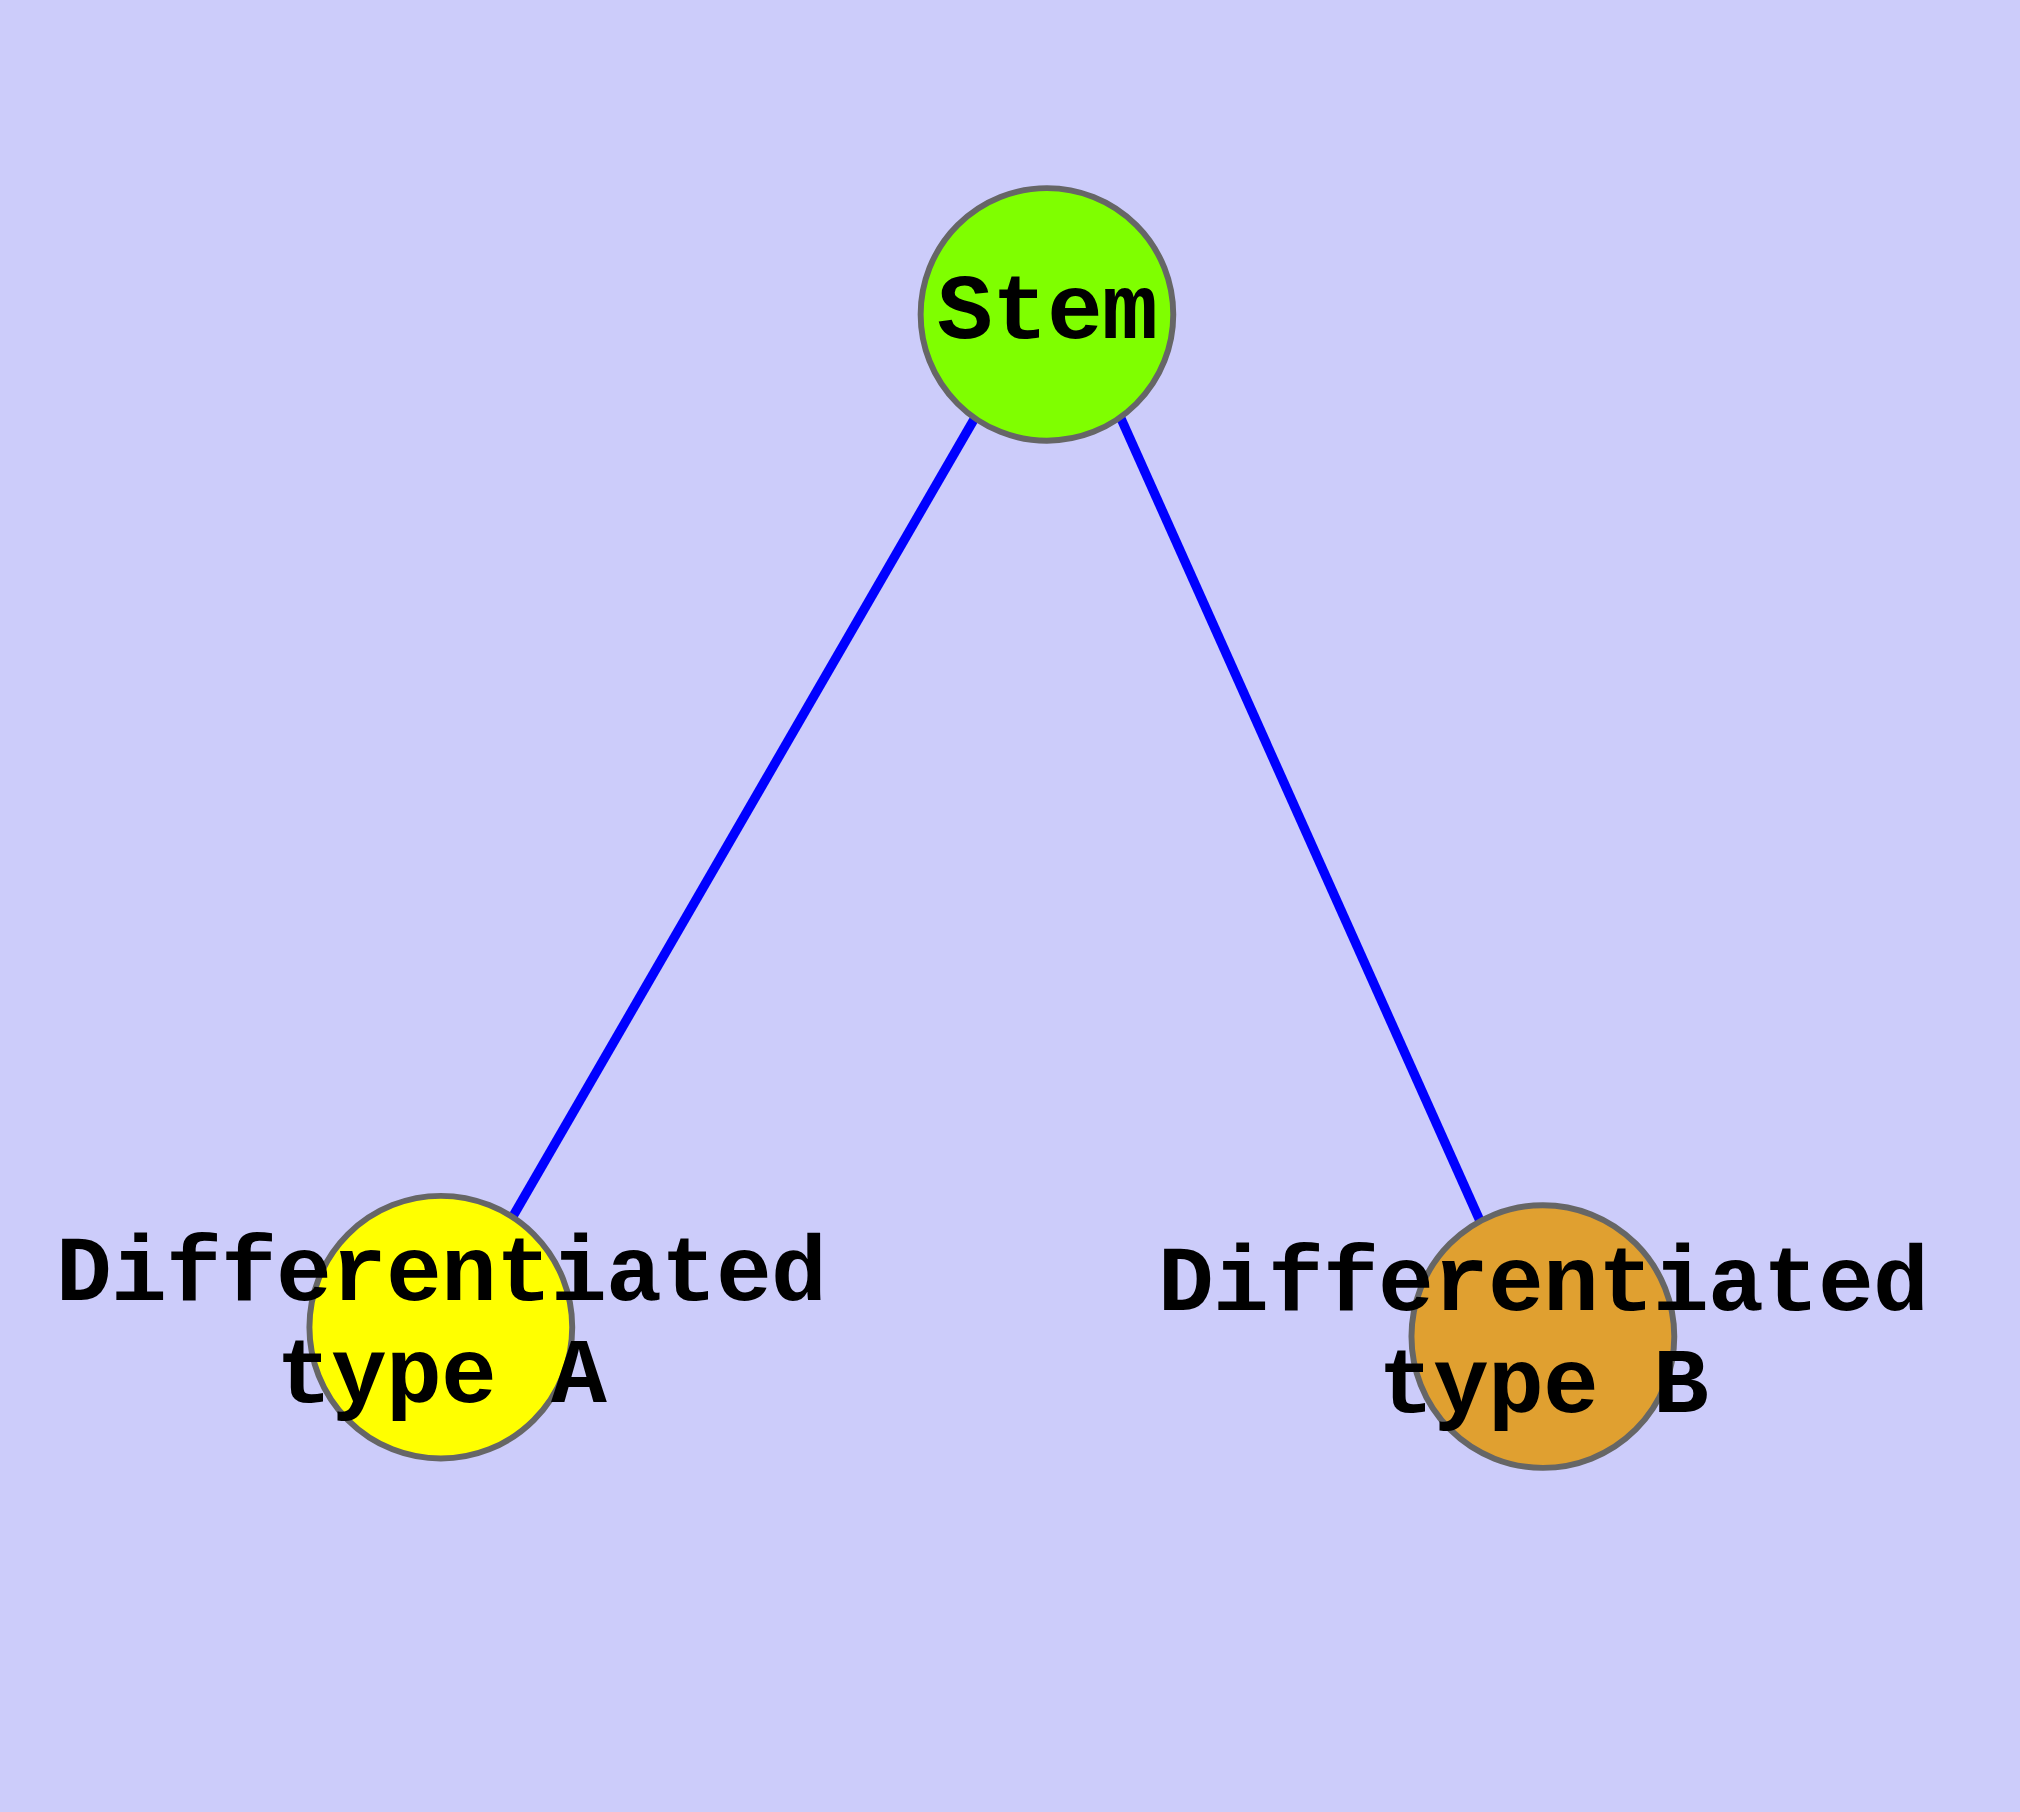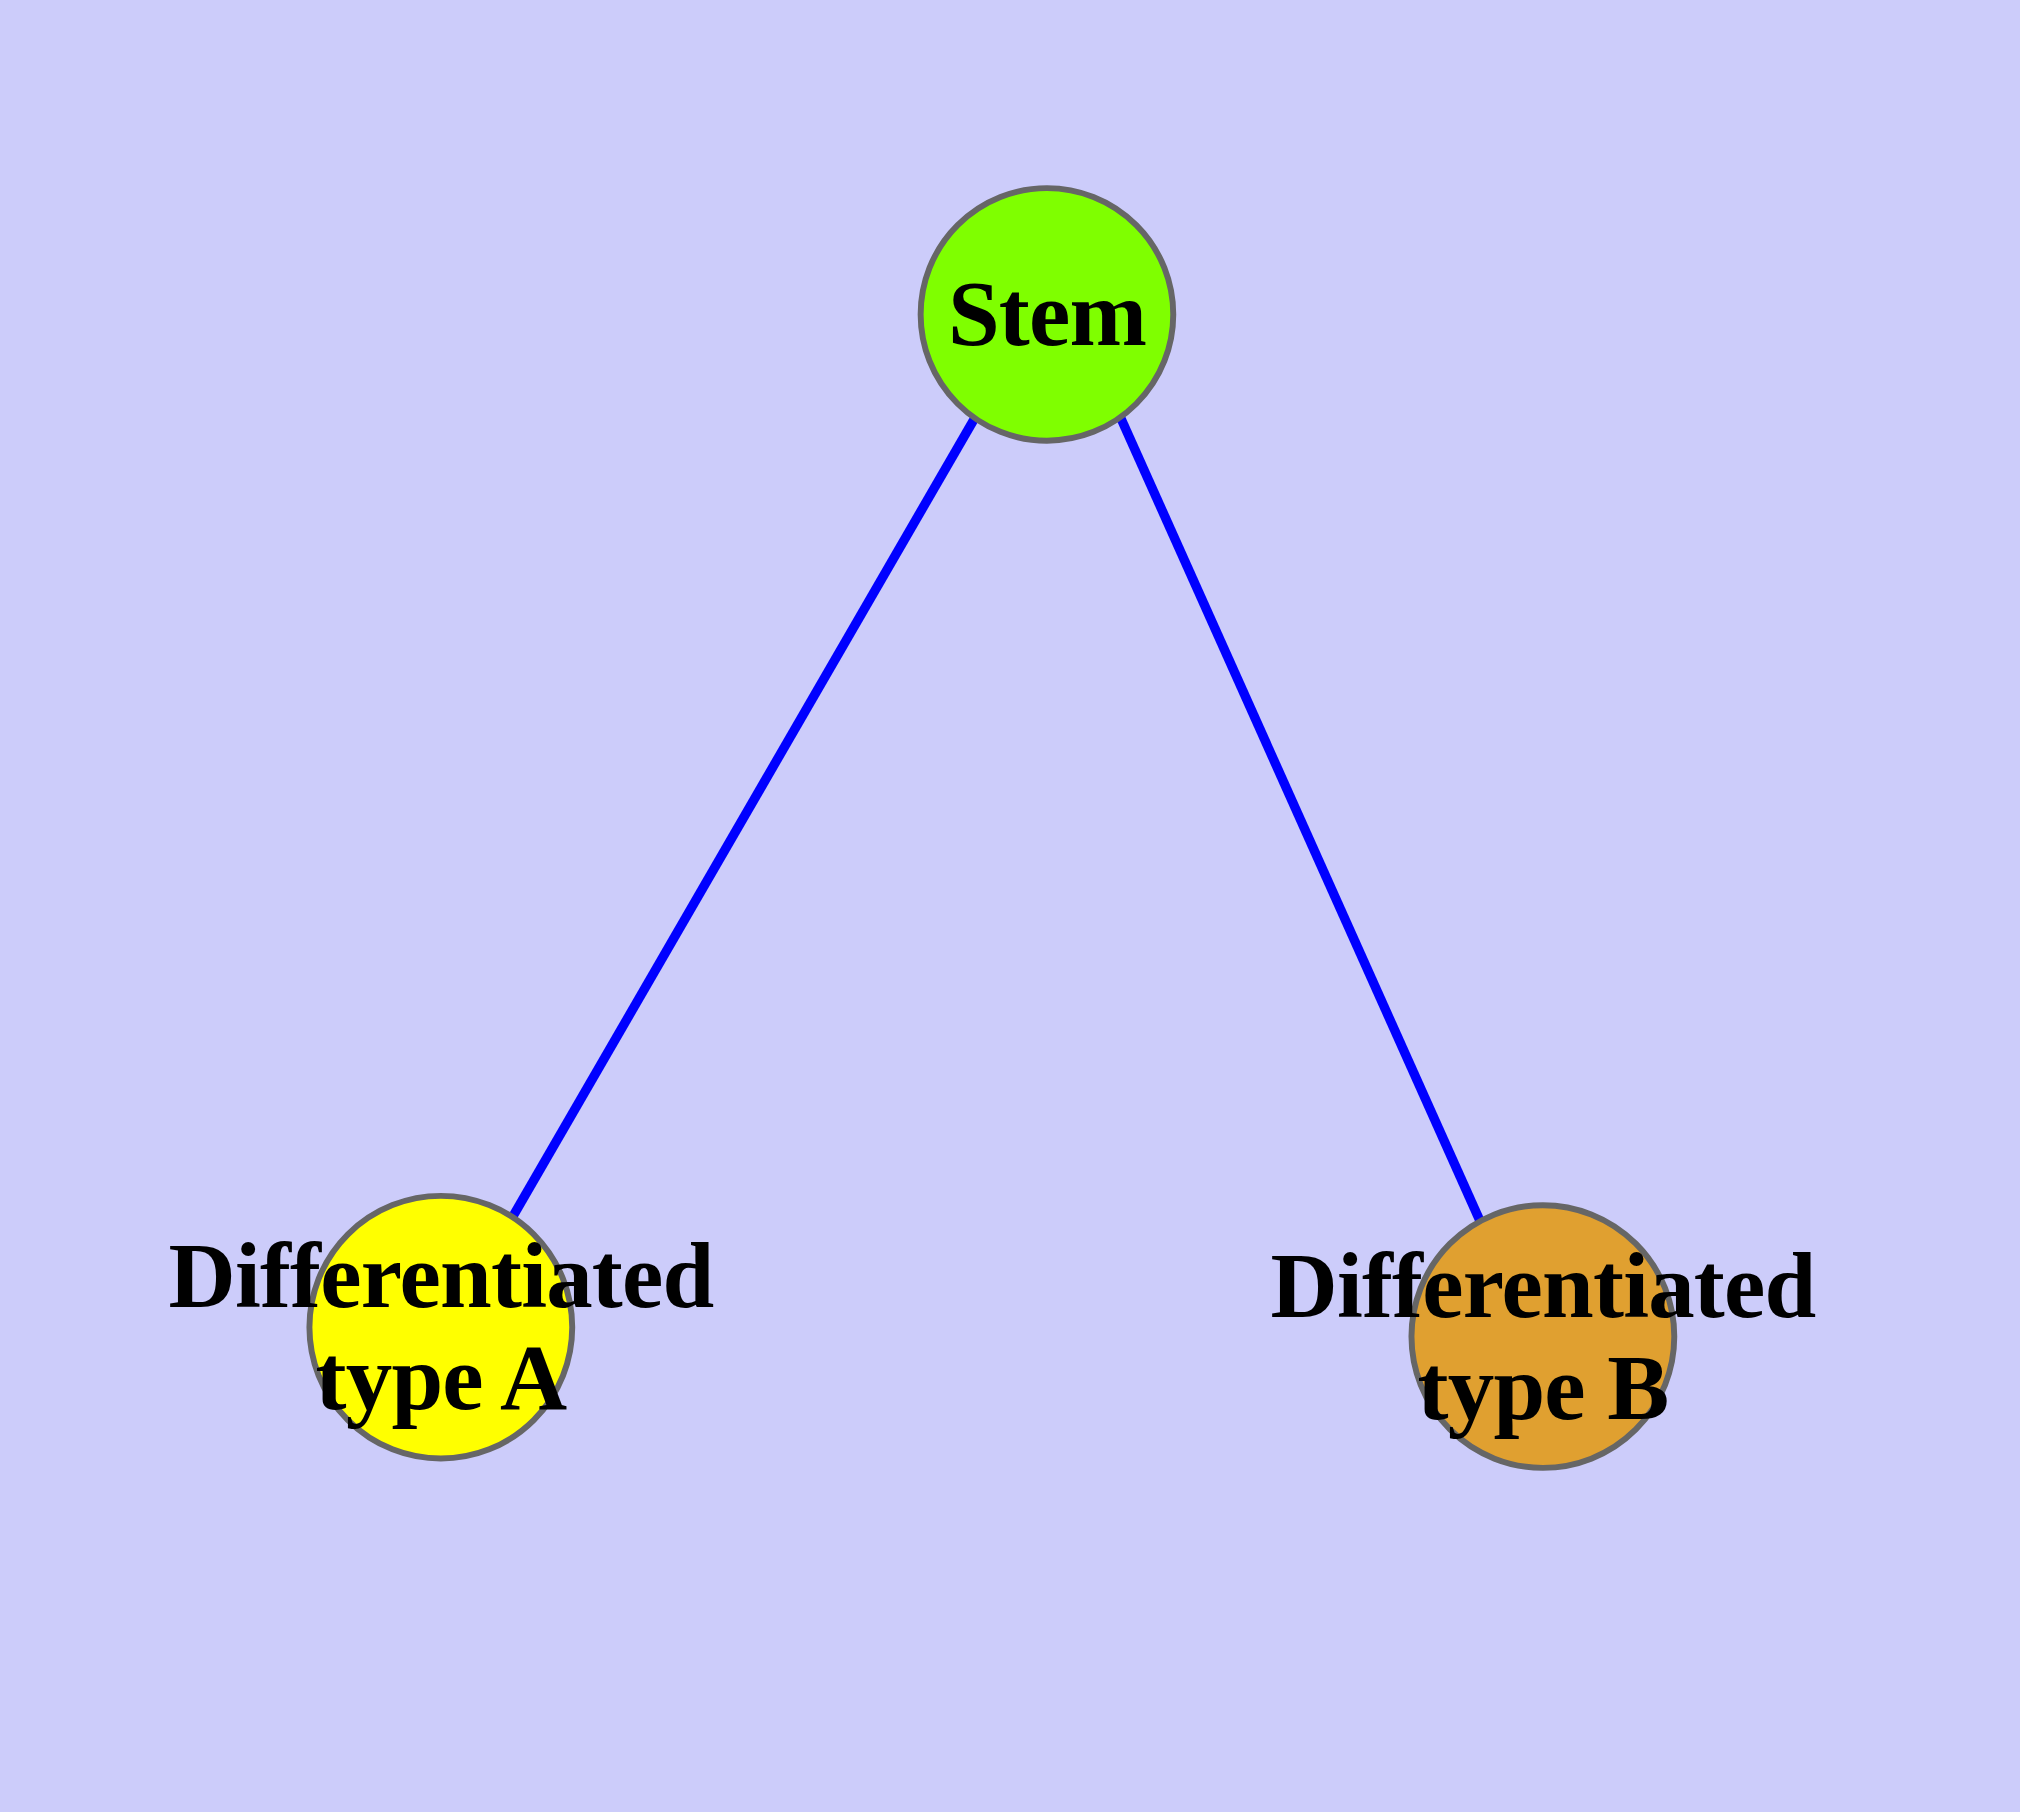--- a/index.html
+++ b/index.html
@@ -7,21 +7,21 @@
     margin: 0;
     padding: 0;
     background: #ffffff;
   }
   #canvas {
     position: relative;
     width: 2021px;
     height: 1812px;
     overflow: hidden;
     background: #ccccfa;
-    font-family: Liberation Serif, serif;
+    font-family: Liberation Mono, monospace;
   }
   #graph-svg {
     position: absolute;
     left: 0;
     top: 0;
     width: 2021px;
     height: 1812px;
     display: block;
   }
   .node-circle {

